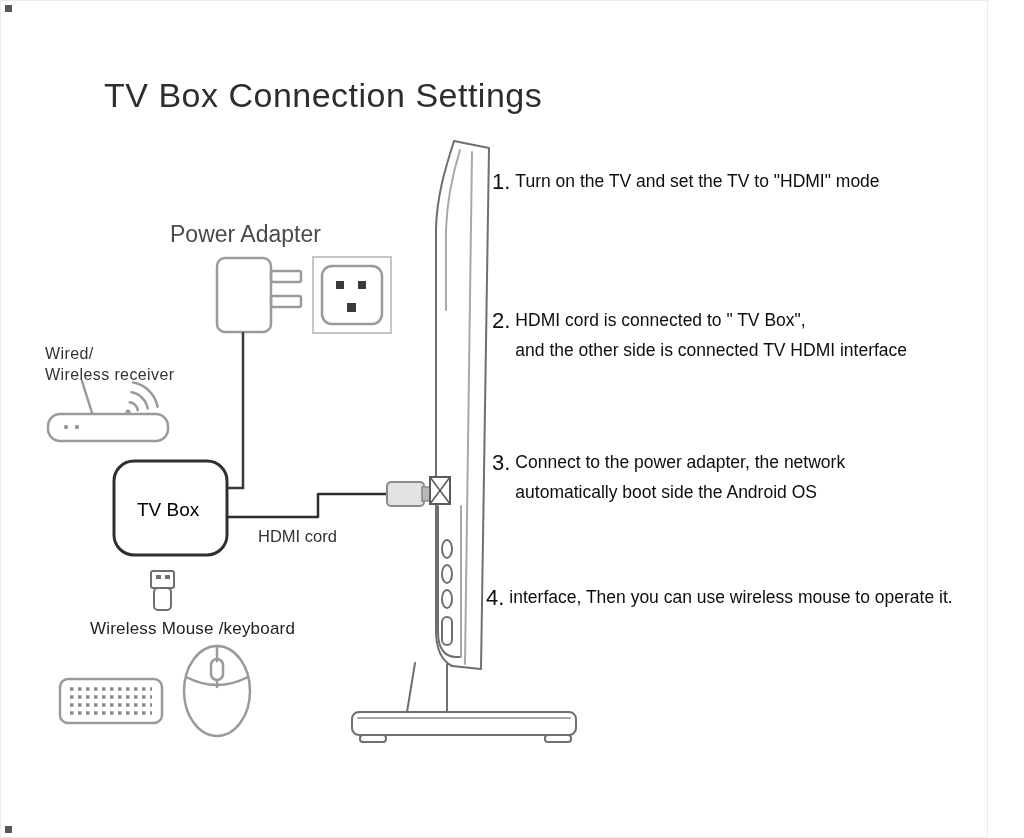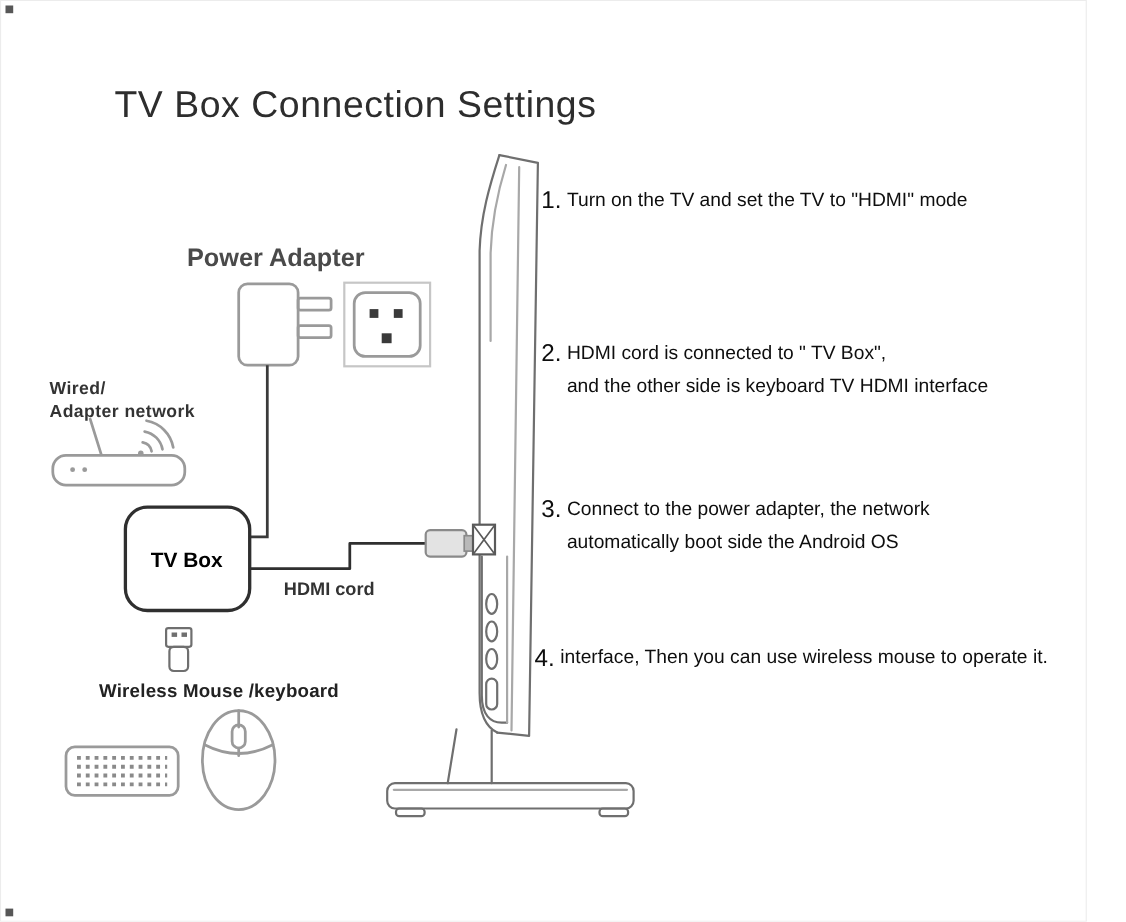--- a/index.html
+++ b/index.html
@@ -18,21 +18,21 @@
   .title {
     position: absolute;
     left: 104px; top: 76px;
     font-size: 34px;
     font-weight: 400;
     color: #2d2d2d;
     letter-spacing: 0.5px;
     white-space: nowrap;
   }
 
-  .lbl { position: absolute; white-space: nowrap; font-weight: bold; }
+  .lbl { position: absolute; white-space: nowrap; }
   .lbl-power { left: 170px; top: 221px; font-size: 23px; color: #4a4a4a; }
   .lbl-net   { left: 45px;  top: 332px; font-size: 16px; color: #333333; line-height: 1.3; letter-spacing: 0.4px; margin-top: 12px; }
   .lbl-tvbox { left: 137px; top: 499px; font-size: 19px; color: #000000; }
   .lbl-hdmi  { left: 258px; top: 527px; font-size: 16.5px; color: #333333; }
   .lbl-mouse { left: 90px;  top: 619px; font-size: 17px; color: #222222; letter-spacing: 0.2px; }
 
   .step { position: absolute; display: flex; color: #0e0e0e; }
   .step .num {
     font-size: 22px;
     line-height: 1.35;
@@ -161,41 +161,41 @@
       <rect x="1012" y="826" width="7" height="7"></rect>
     </g>
   </svg>
 
   <h1 class="title">TV Box Connection Settings</h1>
 
   <div class="lbl lbl-power">Power Adapter</div>
 
   <div class="lbl lbl-net">
     <div>Wired/</div>
-    <div>Adapter network</div>
+    <div>Wireless receiver</div>
   </div>
 
   <div class="lbl lbl-tvbox">TV Box</div>
 
   <div class="lbl lbl-hdmi">HDMI cord</div>
 
   <div class="lbl lbl-mouse">Wireless Mouse /keyboard</div>
 
   <div class="step step-1">
     <span class="num">1.</span>
     <span class="lines">
       <span class="line">Turn on the TV and set the TV to "HDMI" mode</span>
     </span>
   </div>
 
   <div class="step step-2">
     <span class="num">2.</span>
     <span class="lines">
       <span class="line">HDMI cord is connected to " TV Box",</span>
-      <span class="line">and the other side is keyboard TV HDMI interface</span>
+      <span class="line">and the other side is connected TV HDMI interface</span>
     </span>
   </div>
 
   <div class="step step-3">
     <span class="num">3.</span>
     <span class="lines">
       <span class="line">Connect to the power adapter, the network</span>
       <span class="line">automatically boot side the Android OS</span>
     </span>
   </div>

